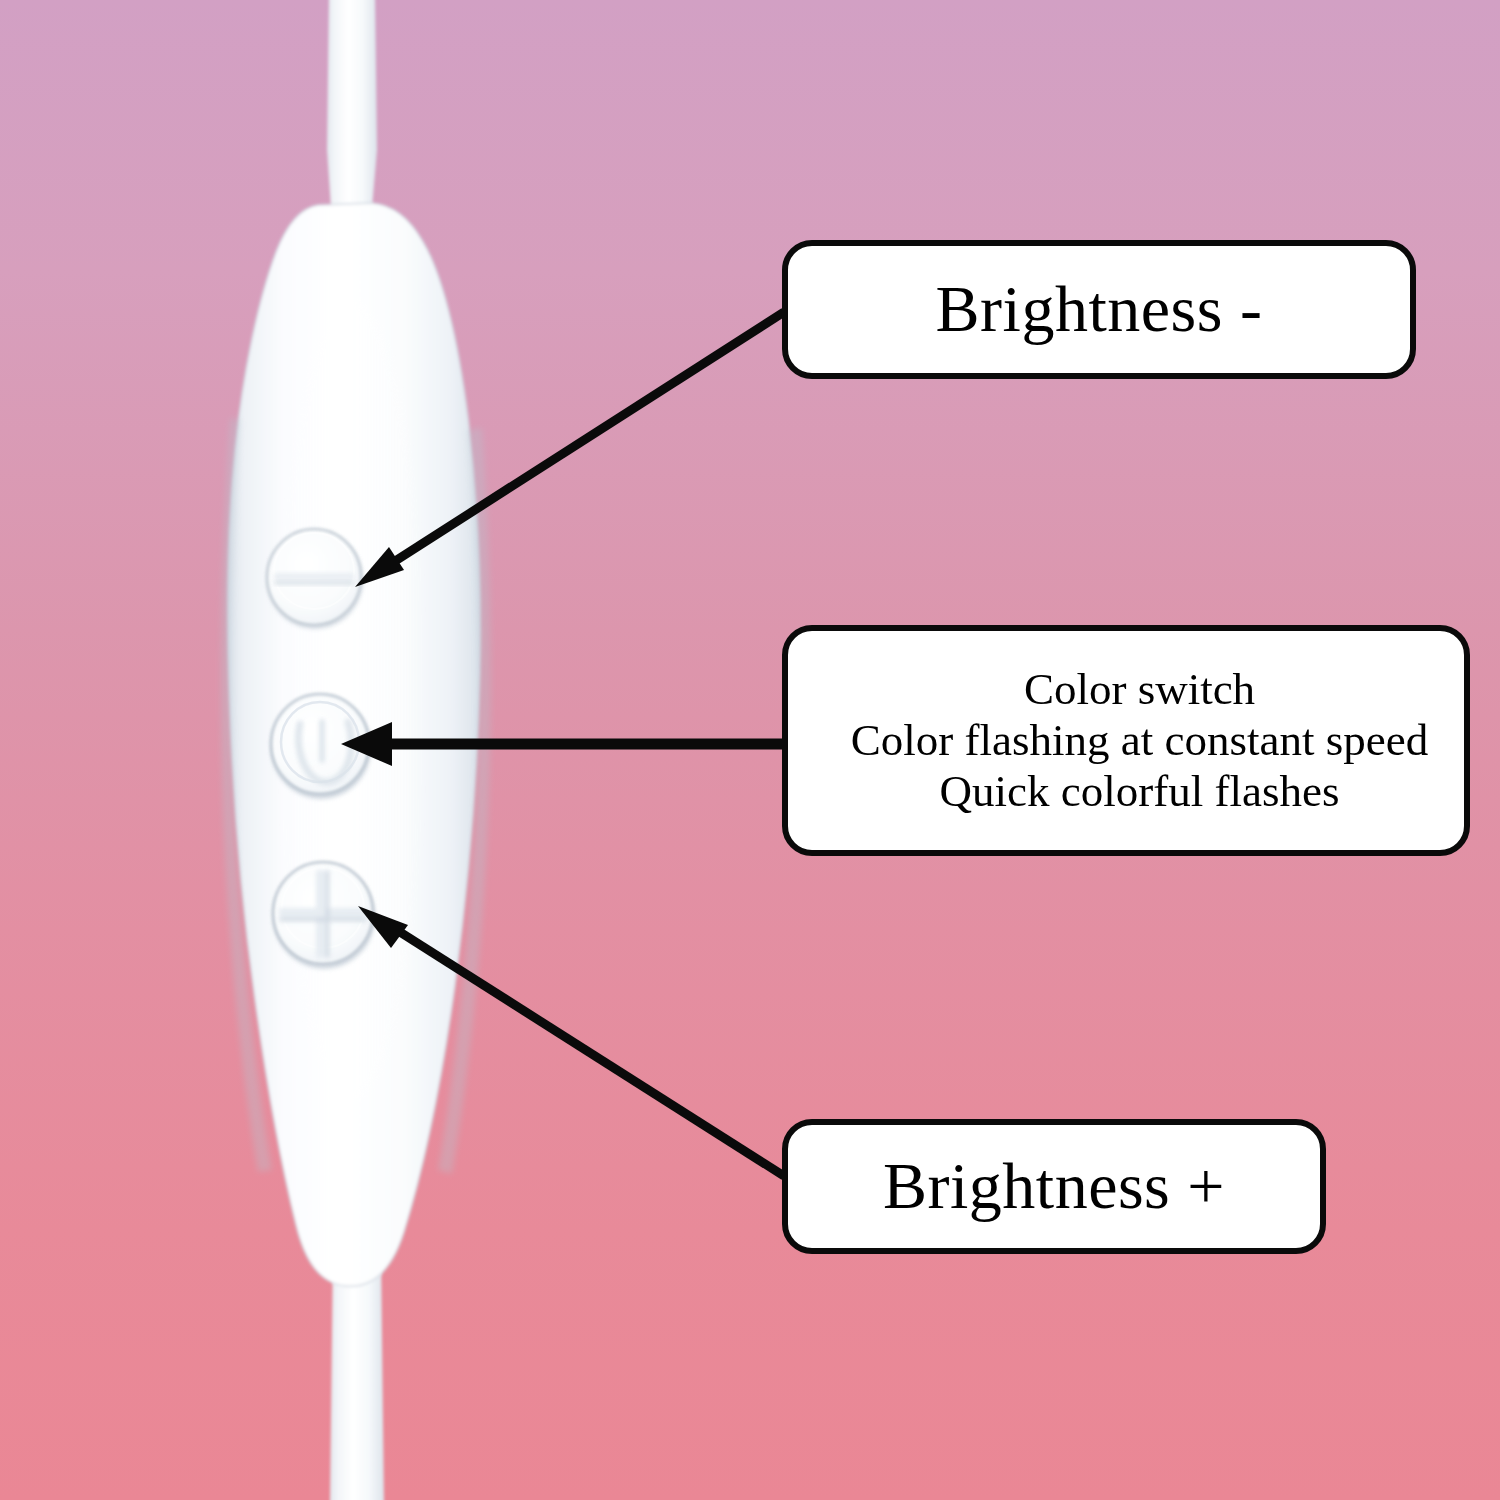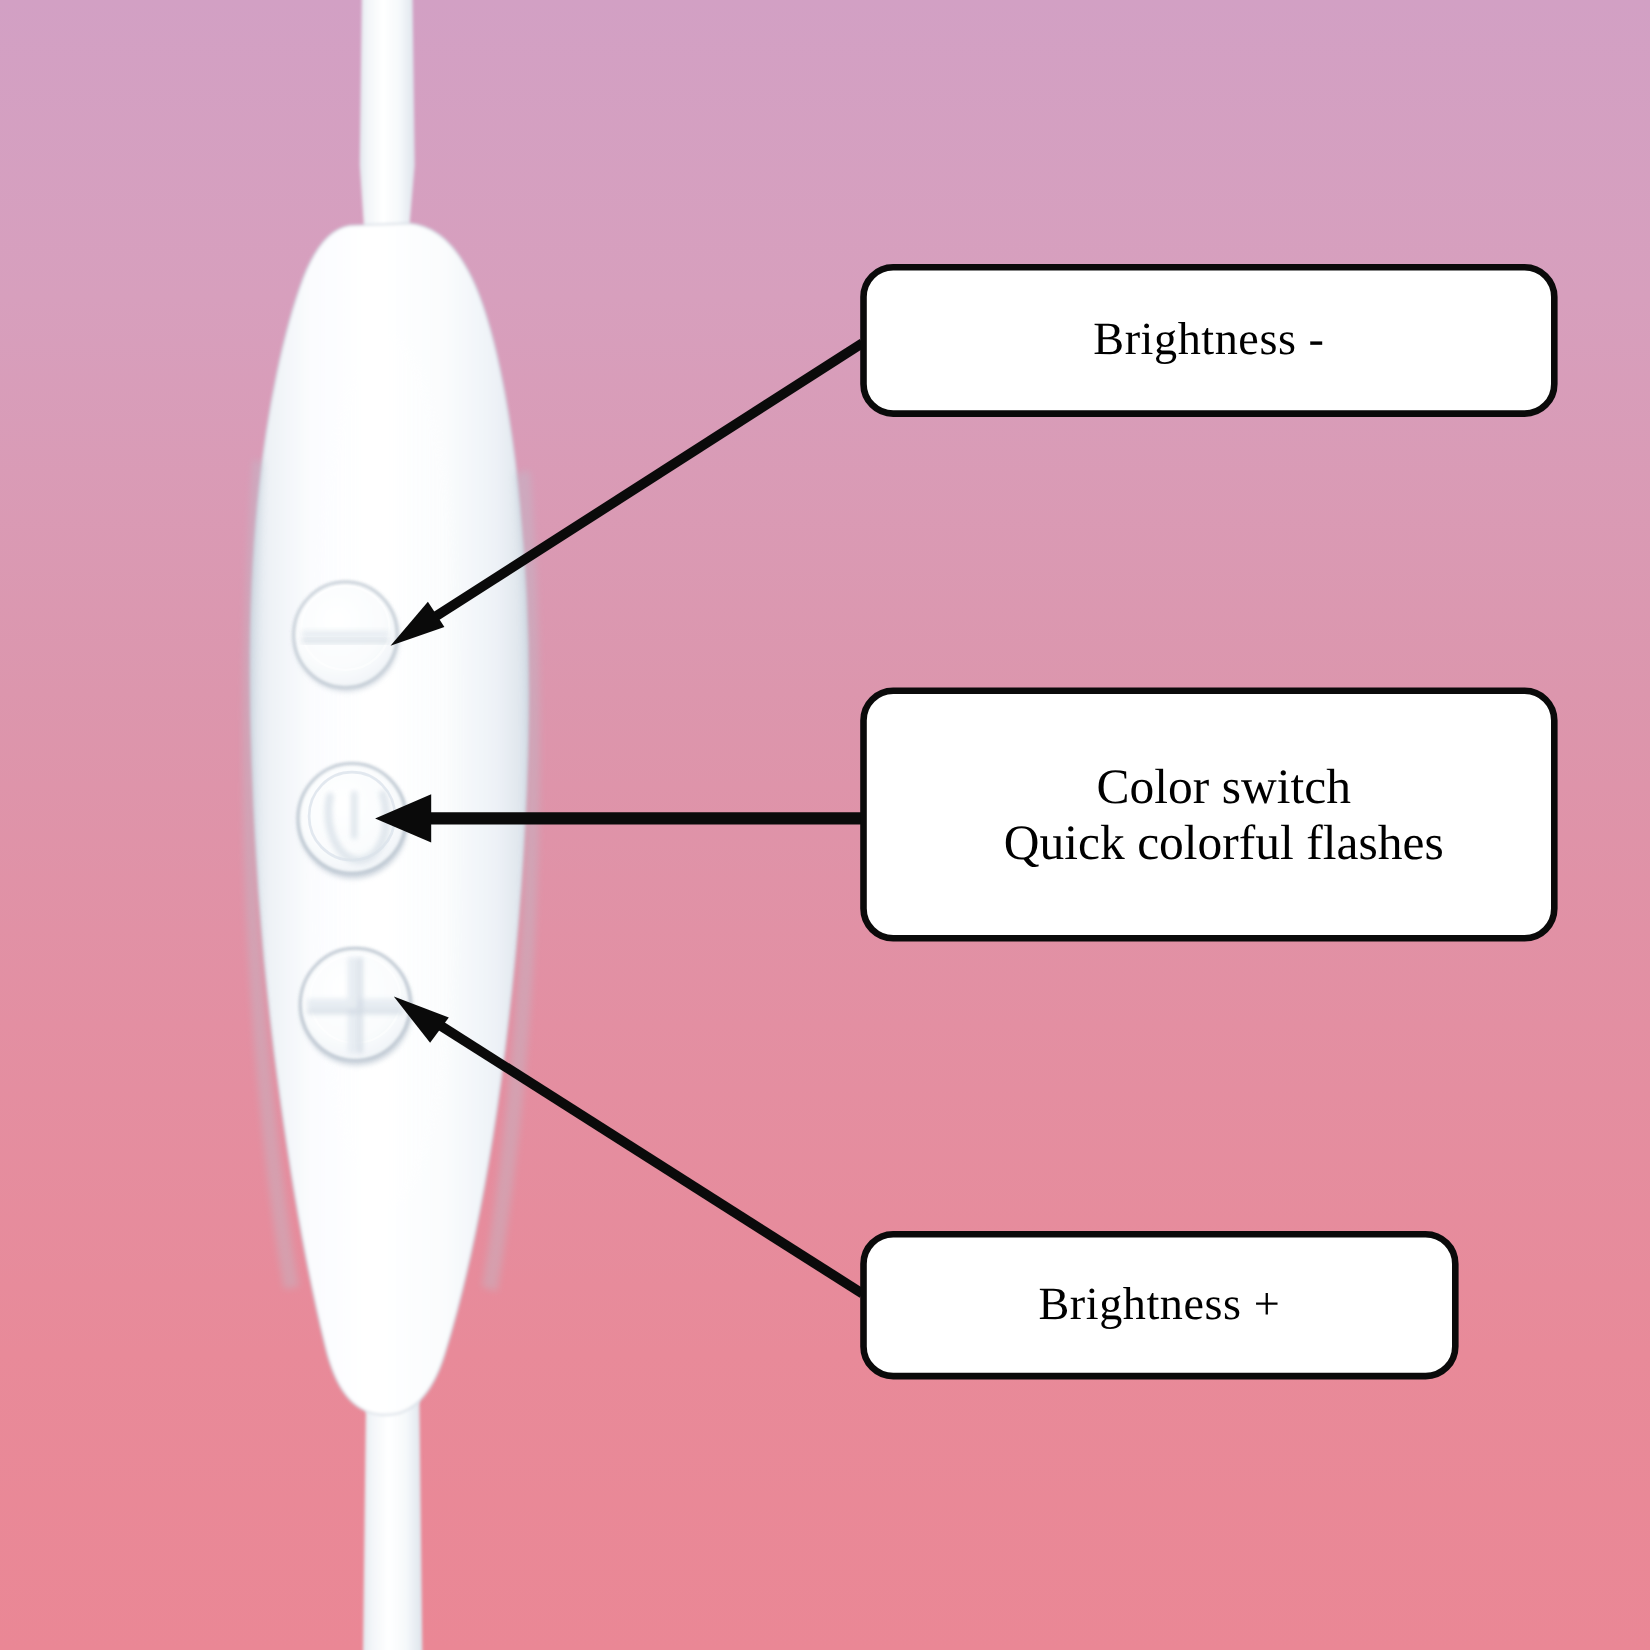--- a/index.html
+++ b/index.html
@@ -51,32 +51,32 @@
   }
   #callout-brightness-minus {
     left: 782px;
     top: 240px;
     width: 634px;
     height: 139px;
   }
   #callout-color-switch {
     left: 782px;
     top: 625px;
-    width: 634px;
+    width: 688px;
     height: 231px;
     padding-left: 27px;
   }
   #callout-brightness-plus {
     left: 782px;
     top: 1119px;
     width: 544px;
     height: 135px;
   }
   .callout-line-big {
-    font-size: 42px;
+    font-size: 66px;
     letter-spacing: 0.5px;
   }
   .callout-line-small {
     font-size: 45px;
     letter-spacing: 0px;
     white-space: nowrap;
   }
 </style>
 </head>
 <body>
@@ -223,20 +223,21 @@
       <polygon points="358,906 408,925 391,948" fill="#0a0a0a"></polygon>
     </g>
   </svg>
 
   <div id="callout-brightness-minus" class="callout">
     <div class="callout-line-big">Brightness -</div>
   </div>
 
   <div id="callout-color-switch" class="callout">
     <div class="callout-line-small">Color switch</div>
+    <div class="callout-line-small">Color flashing at constant speed</div>
     <div class="callout-line-small">Quick colorful flashes</div>
   </div>
 
   <div id="callout-brightness-plus" class="callout">
     <div class="callout-line-big">Brightness +</div>
   </div>
 
 </div>
 
 </body></html>

